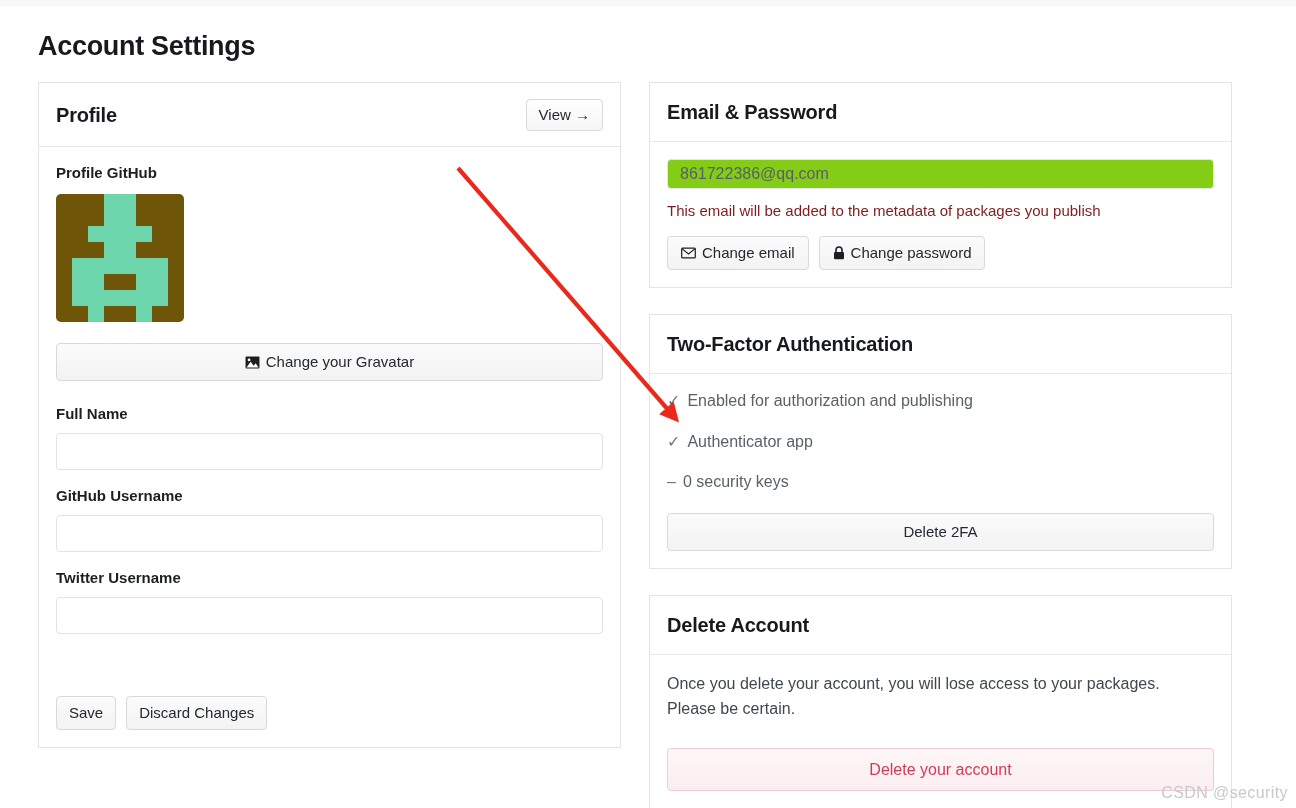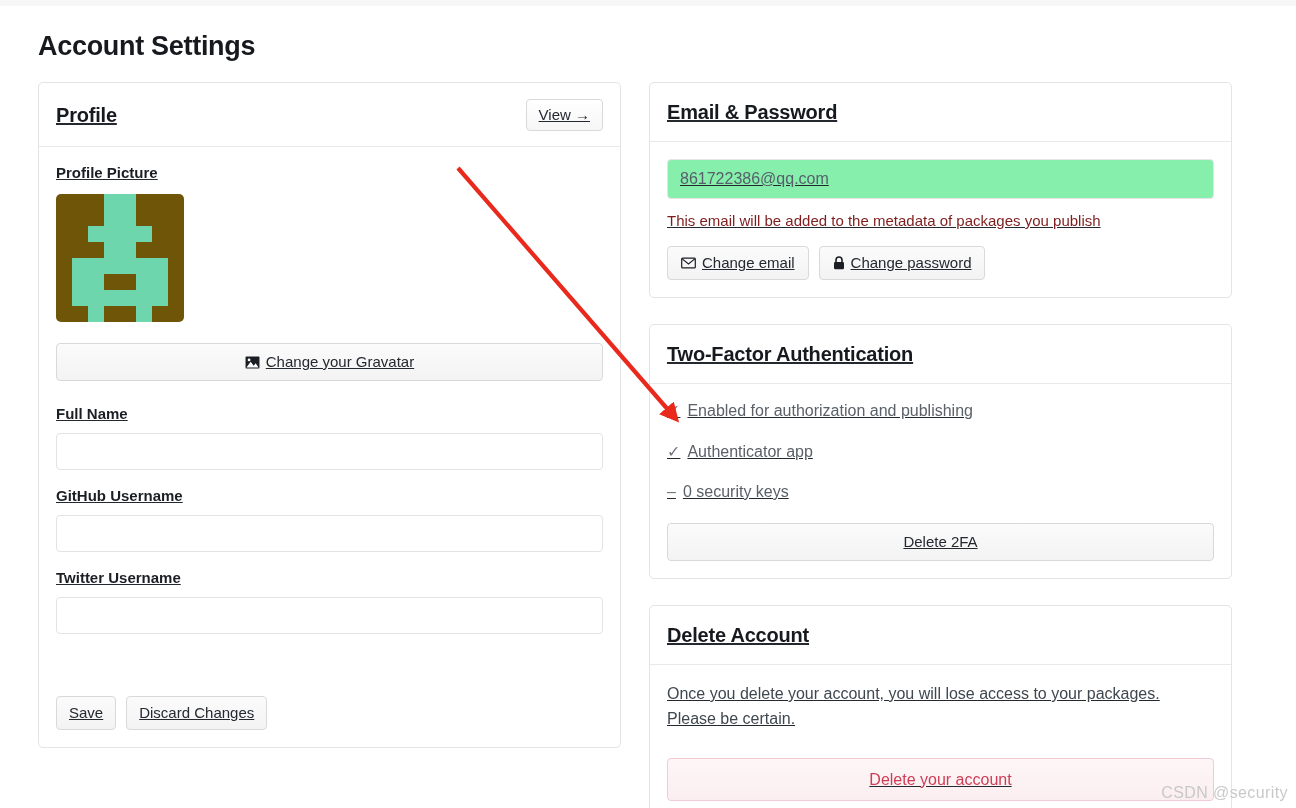--- a/index.html
+++ b/index.html
@@ -53,22 +53,21 @@
     gap: 28px;
     align-items: flex-start;
   }
 
   .col-left  { width: 583px; flex: none; }
   .col-right { width: 583px; flex: none; display: flex; flex-direction: column; gap: 26px; }
 
   .card {
     background: #ffffff;
     border: 1px solid #e3e4e6;
-    border-radius: 5px;
-    text-decoration: underline;
+    border-radius: 0;
   }
 
   .card-header {
     padding: 16px 17px 15px 17px;
     border-bottom: 1px solid #e8e9ea;
     display: flex;
     align-items: center;
     justify-content: space-between;
     min-height: 59px;
   }
@@ -163,24 +162,24 @@
 
   .form-actions {
     display: flex;
     gap: 10px;
     margin-top: 19px;
   }
 
   
   .readonly-input {
     width: 100%;
-    height: 40px;
+    height: 30px;
     border: 1px solid #e4e5e7;
     border-radius: 4px;
-    background: #86efac;
+    background: #84cc16;
     padding: 0 12px;
     font-size: 16px;
     font-family: "Liberation Sans", sans-serif;
     color: #57606a;
     outline: none;
     display: flex;
     align-items: center;
   }
 
   .hint-text {
@@ -250,21 +249,21 @@
 
     <div class="col-left">
 
       <div class="card">
         <div class="card-header">
           <span class="card-title">Profile</span>
           <button class="btn btn-view">View →</button>
         </div>
         <div class="card-body">
 
-          <span class="field-label">Profile Picture</span>
+          <span class="field-label">Profile GitHub</span>
 
           <div class="avatar">
             <svg width="128" height="128" viewBox="0 0 8 8" shape-rendering="crispEdges">
                 <rect x="0" y="0" width="8" height="8" fill="#6F5508"></rect>
                 <rect x="3" y="0" width="1" height="1" fill="#6DD6AC"></rect>
                 <rect x="4" y="0" width="1" height="1" fill="#6DD6AC"></rect>
                 <rect x="3" y="1" width="1" height="1" fill="#6DD6AC"></rect>
                 <rect x="4" y="1" width="1" height="1" fill="#6DD6AC"></rect>
                 <rect x="2" y="2" width="1" height="1" fill="#6DD6AC"></rect>
                 <rect x="3" y="2" width="1" height="1" fill="#6DD6AC"></rect>

